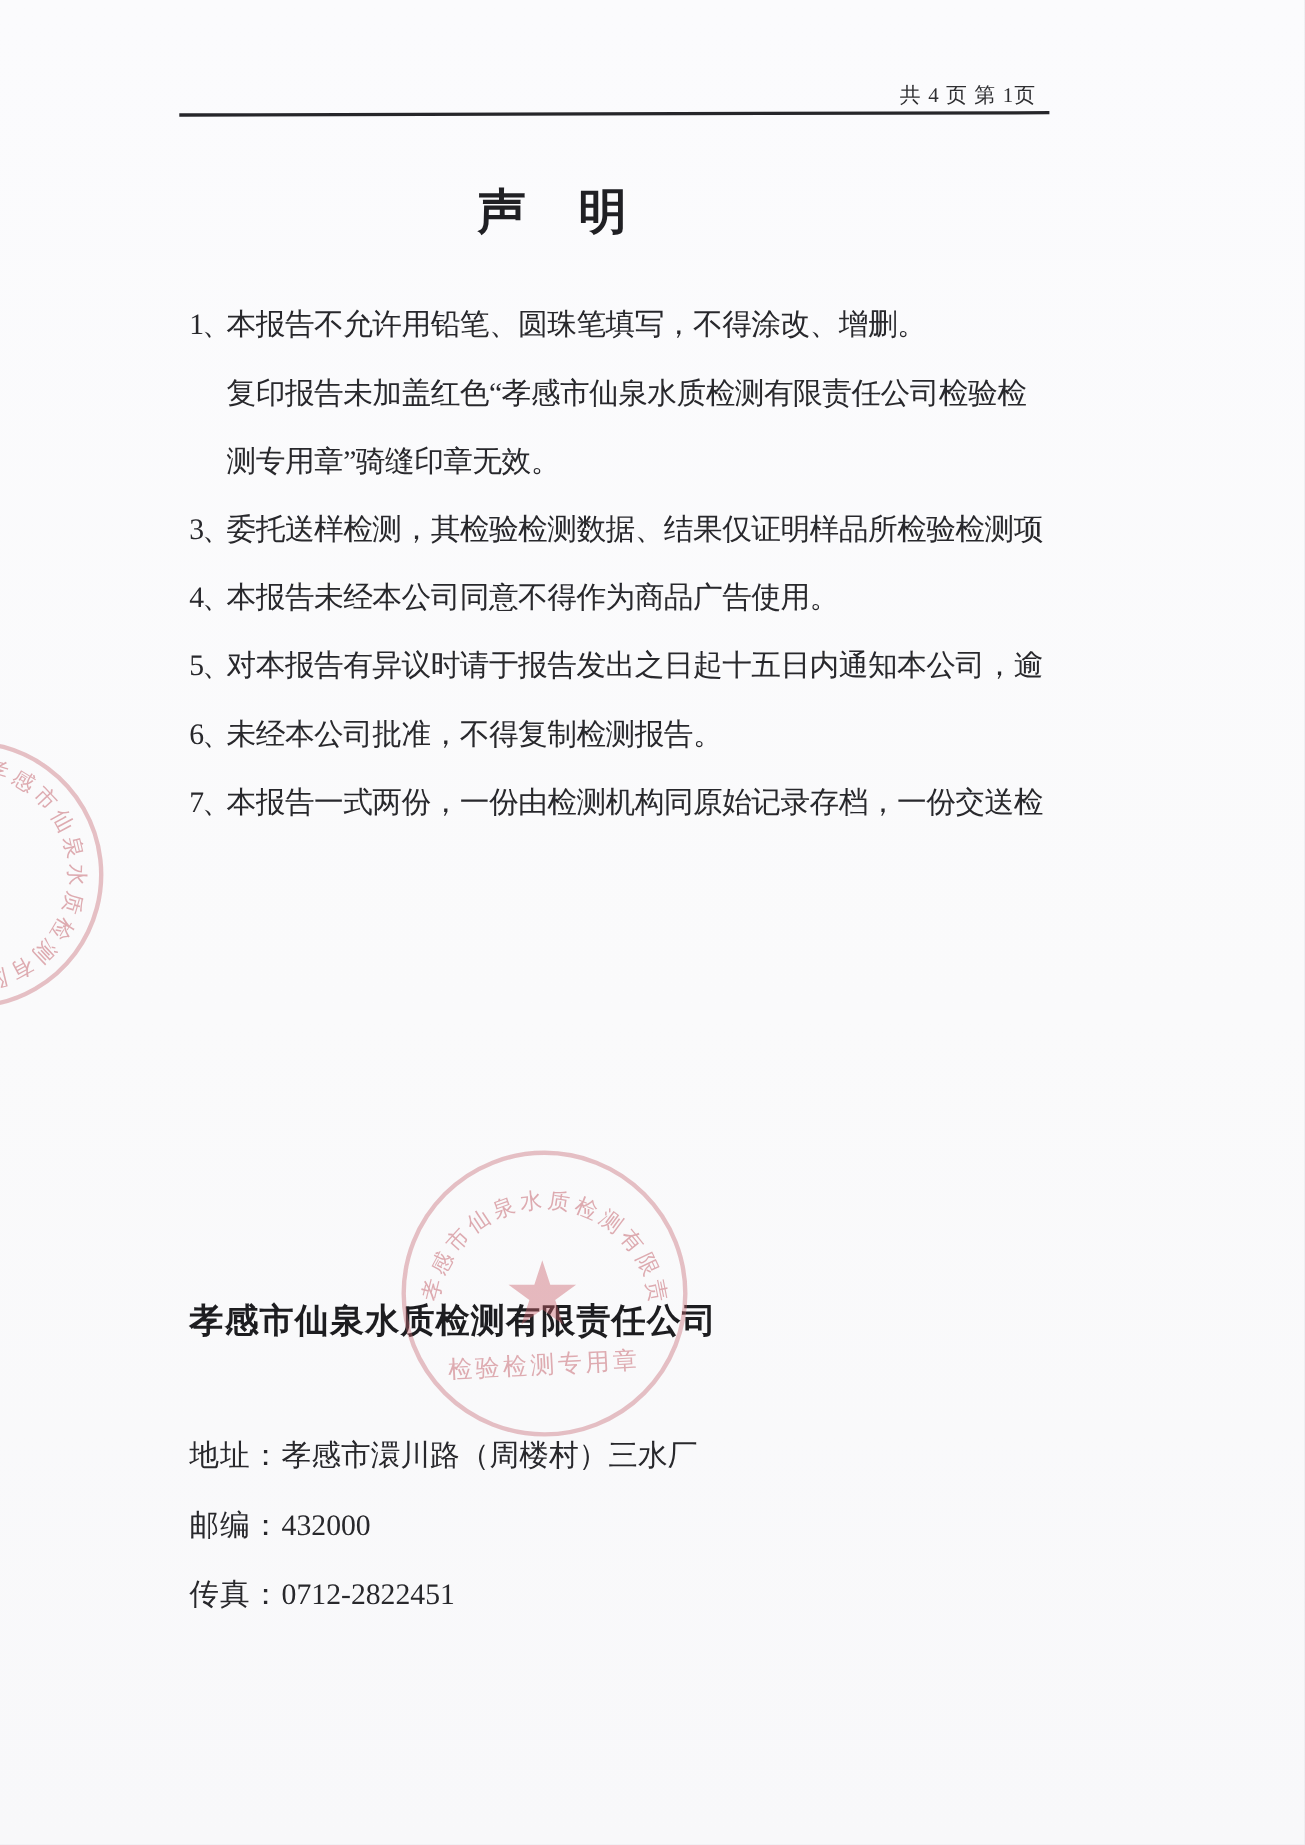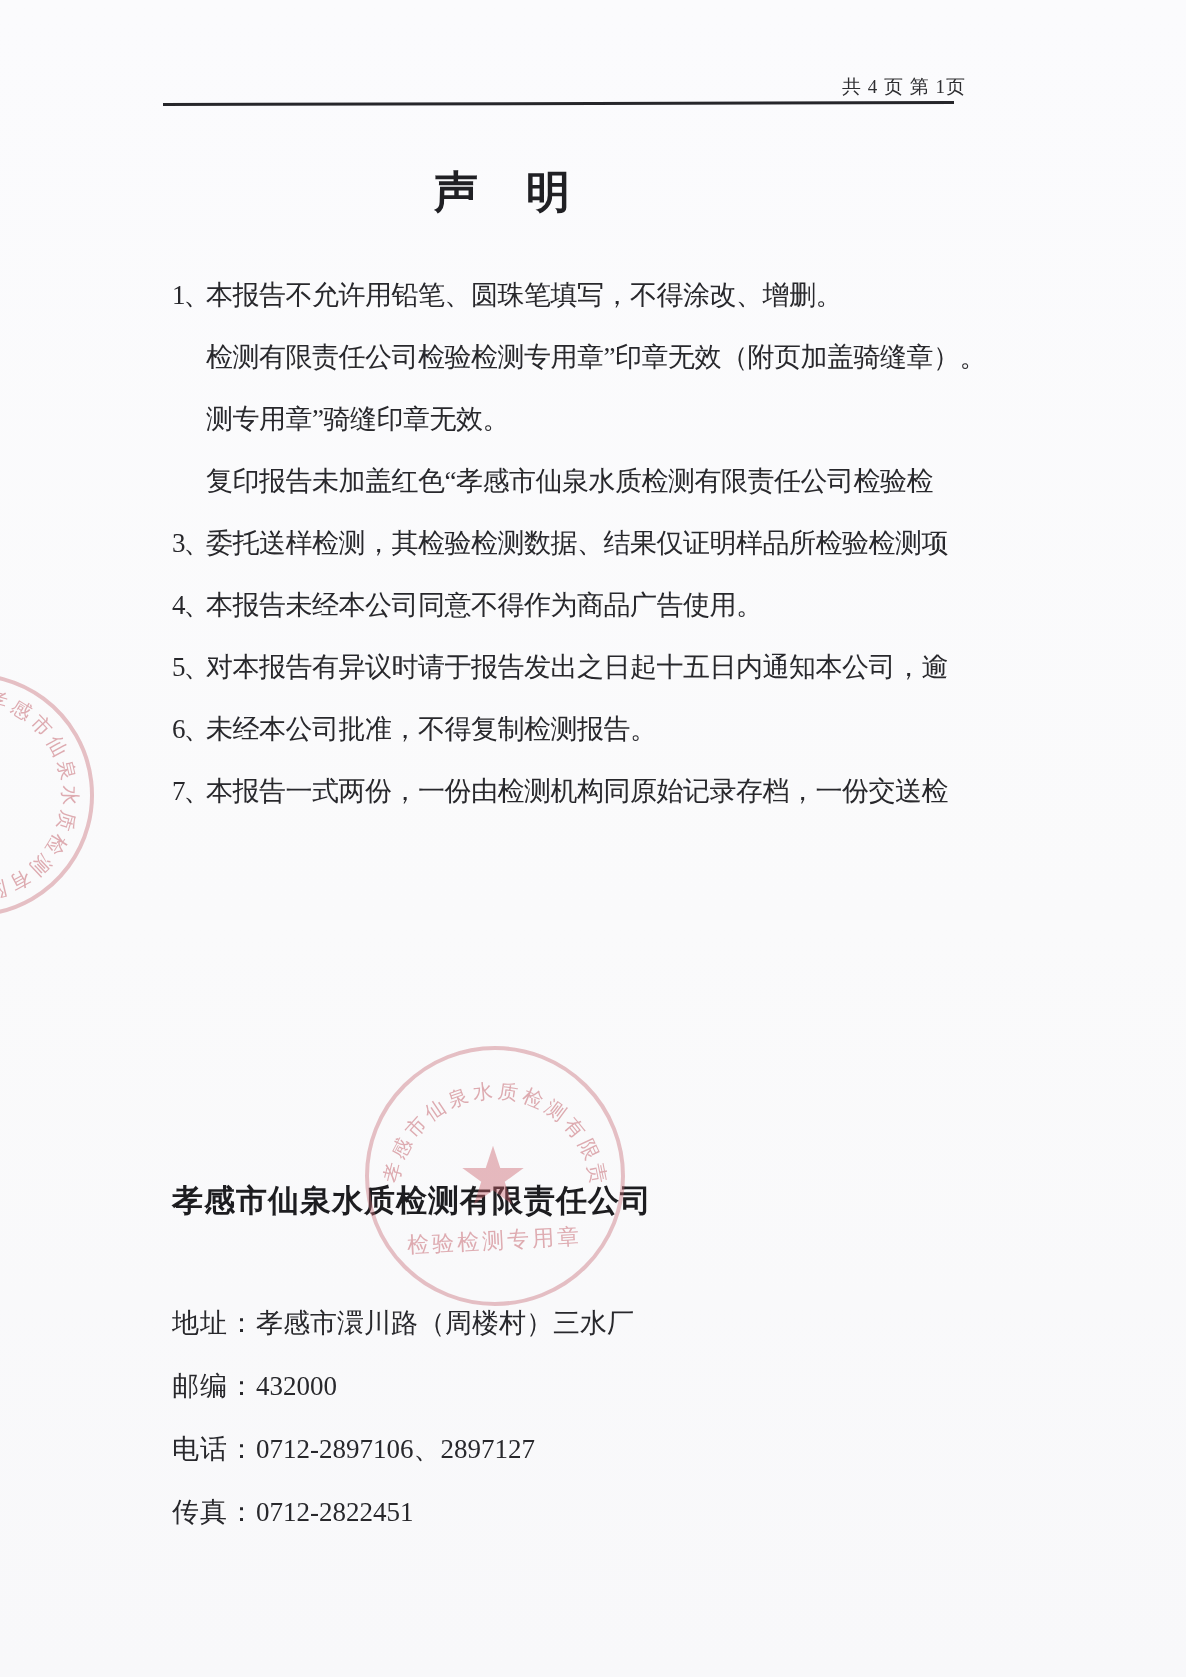--- a/index.html
+++ b/index.html
@@ -7,21 +7,21 @@
     width:1186px;height:1677px;overflow:hidden;
     background:#e9e9ee;
     font-family:"Liberation Serif","DejaVu Serif",serif;
   }
   .page{
     position:relative;width:1186px;height:1677px;
     background:linear-gradient(180deg,#fbfbfd 0%,#fafafb 55%,#f8f8fa 100%);
     color:#28282c;
   }
   .pagination{
-    position:absolute;top:74px;right:220px;
+    position:absolute;top:74px;right:244px;
     font-size:19px;letter-spacing:1px;color:#2e2e31;white-space:nowrap;
   }
   .header-rule{
     position:absolute;top:102px;left:163px;width:791px;height:3px;
     background:#26262a;transform:rotate(-0.15deg);
   }
   .title{
     position:absolute;top:163px;left:0;width:1006px;margin:0;
     text-align:center;font-size:44px;font-weight:700;color:#202024;
     letter-spacing:2px;white-space:pre;
@@ -70,42 +70,40 @@
 <div class="page">
 
   <span class="pagination">共 4 页  第 1页</span>
   <div class="header-rule"></div>
 
   <h1 class="title">声　明</h1>
 
   <div class="statement">
     <div class="line"><span class="num">1、</span><span>本报告不允许用铅笔、圆珠笔填写，不得涂改、增删。</span></div>
 
-    <div class="line cont">检测有限责任公司检验检测专用章”印章无效（附页加盖骑缝章）。</div>
+    <div class="line cont">复印报告未加盖红色“孝感市仙泉水质检测有限责任公司检验检</div>
     <div class="line cont">测专用章”骑缝印章无效。</div>
-    <div class="line cont">复印报告未加盖红色“孝感市仙泉水质检测有限责任公司检验检</div>
 
     <div class="line"><span class="num">3、</span><span>委托送样检测，其检验检测数据、结果仅证明样品所检验检测项</span></div>
 
     <div class="line"><span class="num">4、</span><span>本报告未经本公司同意不得作为商品广告使用。</span></div>
 
     <div class="line"><span class="num">5、</span><span>对本报告有异议时请于报告发出之日起十五日内通知本公司，逾</span></div>
 
     <div class="line"><span class="num">6、</span><span>未经本公司批准，不得复制检测报告。</span></div>
 
     <div class="line"><span class="num">7、</span><span>本报告一式两份，一份由检测机构同原始记录存档，一份交送检</span></div>
 
   </div>
 
   <div class="company">孝感市仙泉水质检测有限责任公司</div>
 
   <div class="contact">
     <div class="cline"><span class="clabel">地址：</span><span class="cvalue">孝感市澴川路（周楼村）三水厂</span></div>
     <div class="cline"><span class="clabel">邮编：</span><span class="cvalue">432000</span></div>
-    <div class="cline"><span class="clabel">电话：</span><span class="cvalue">0712-2897106、2897127</span></div>
     <div class="cline"><span class="clabel">传真：</span><span class="cvalue">0712-2822451</span></div>
   </div>
 
   <svg class="stamp-svg" style="left:345px;top:1026px;" width="300" height="300" viewBox="0 0 300 300">
     <defs>
       <path id="arcA" d="M 52,170 A 98,98 0 1 1 248,170" fill="none"></path>
     </defs>
     <circle class="ring" cx="150" cy="150" r="128"></circle>
     <path class="star" transform="translate(148,152) scale(0.95)" d="M0,-34 L7.64,-10.52 L32.33,-10.51 L12.36,4.02 L19.98,27.51 L0,13 L-19.98,27.51 L-12.36,4.02 L-32.33,-10.51 L-7.64,-10.52 Z"></path>
     <text class="arc-text">

